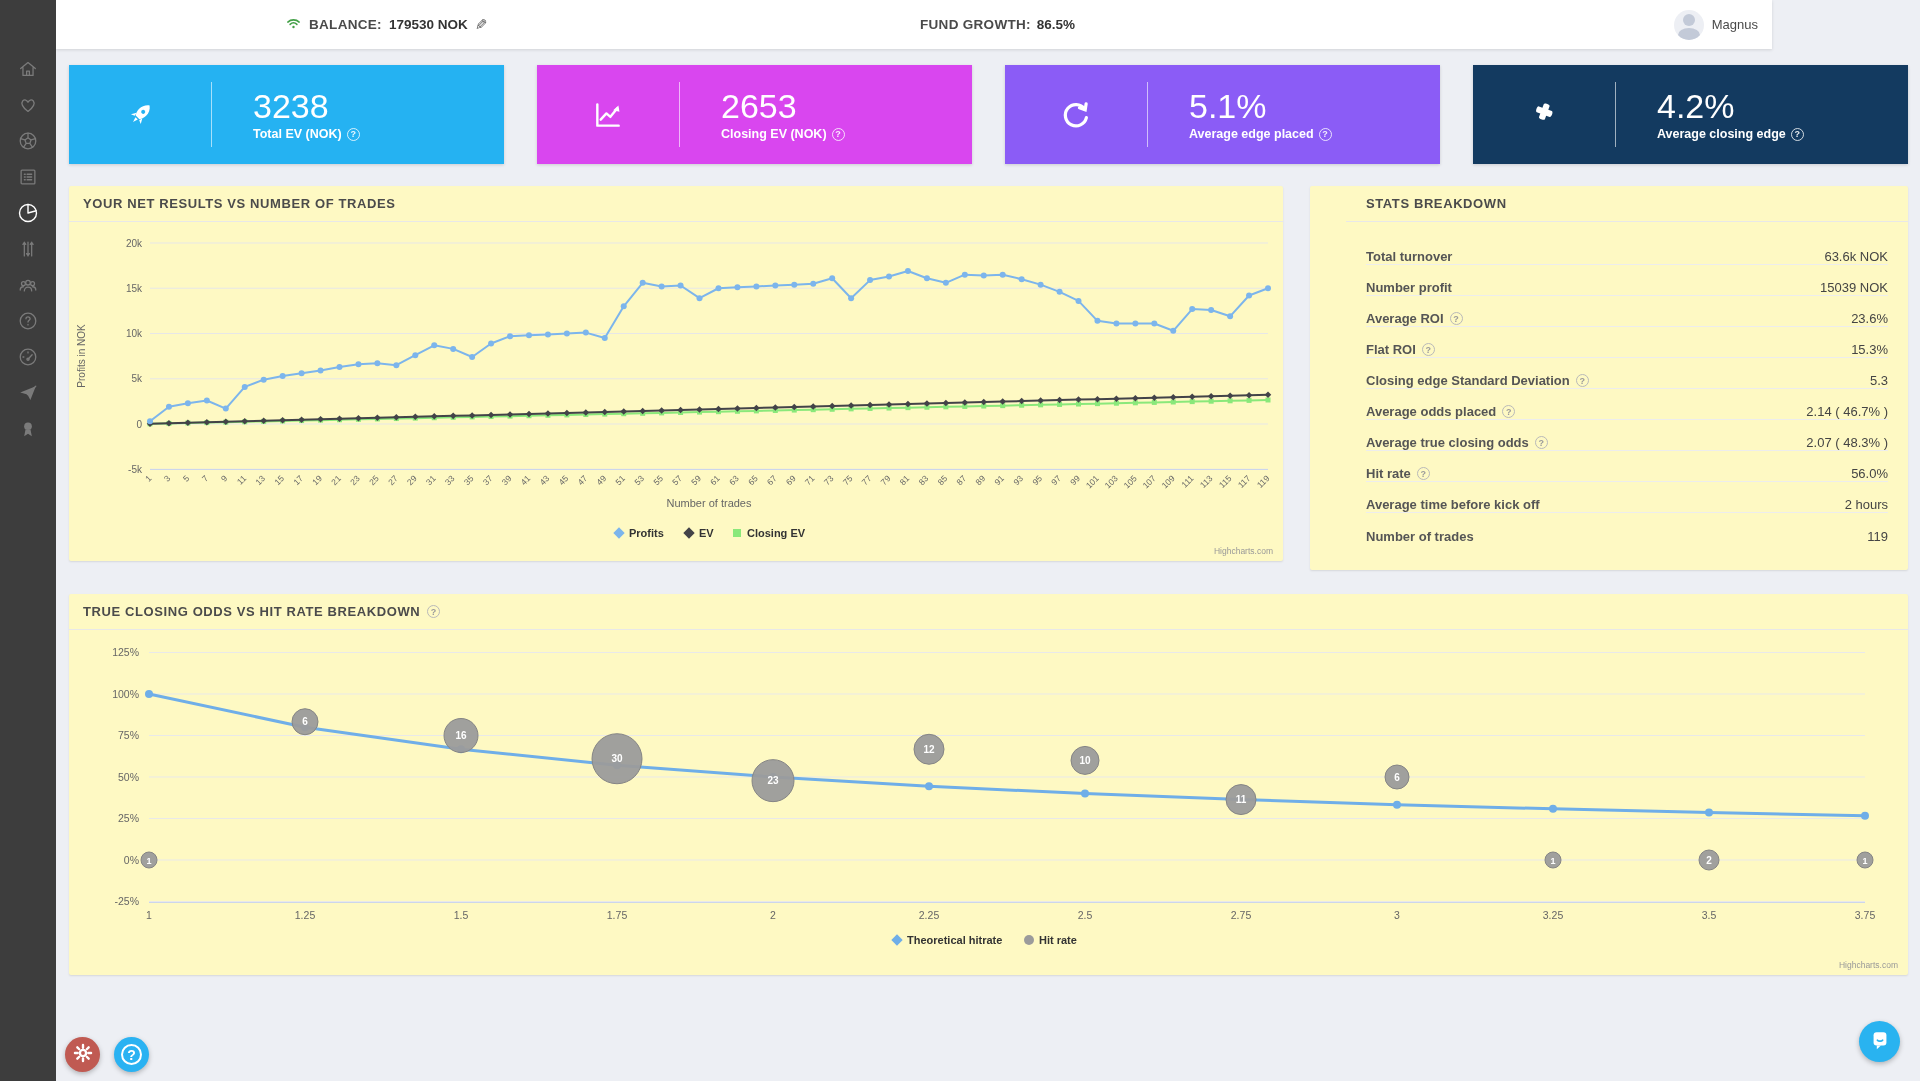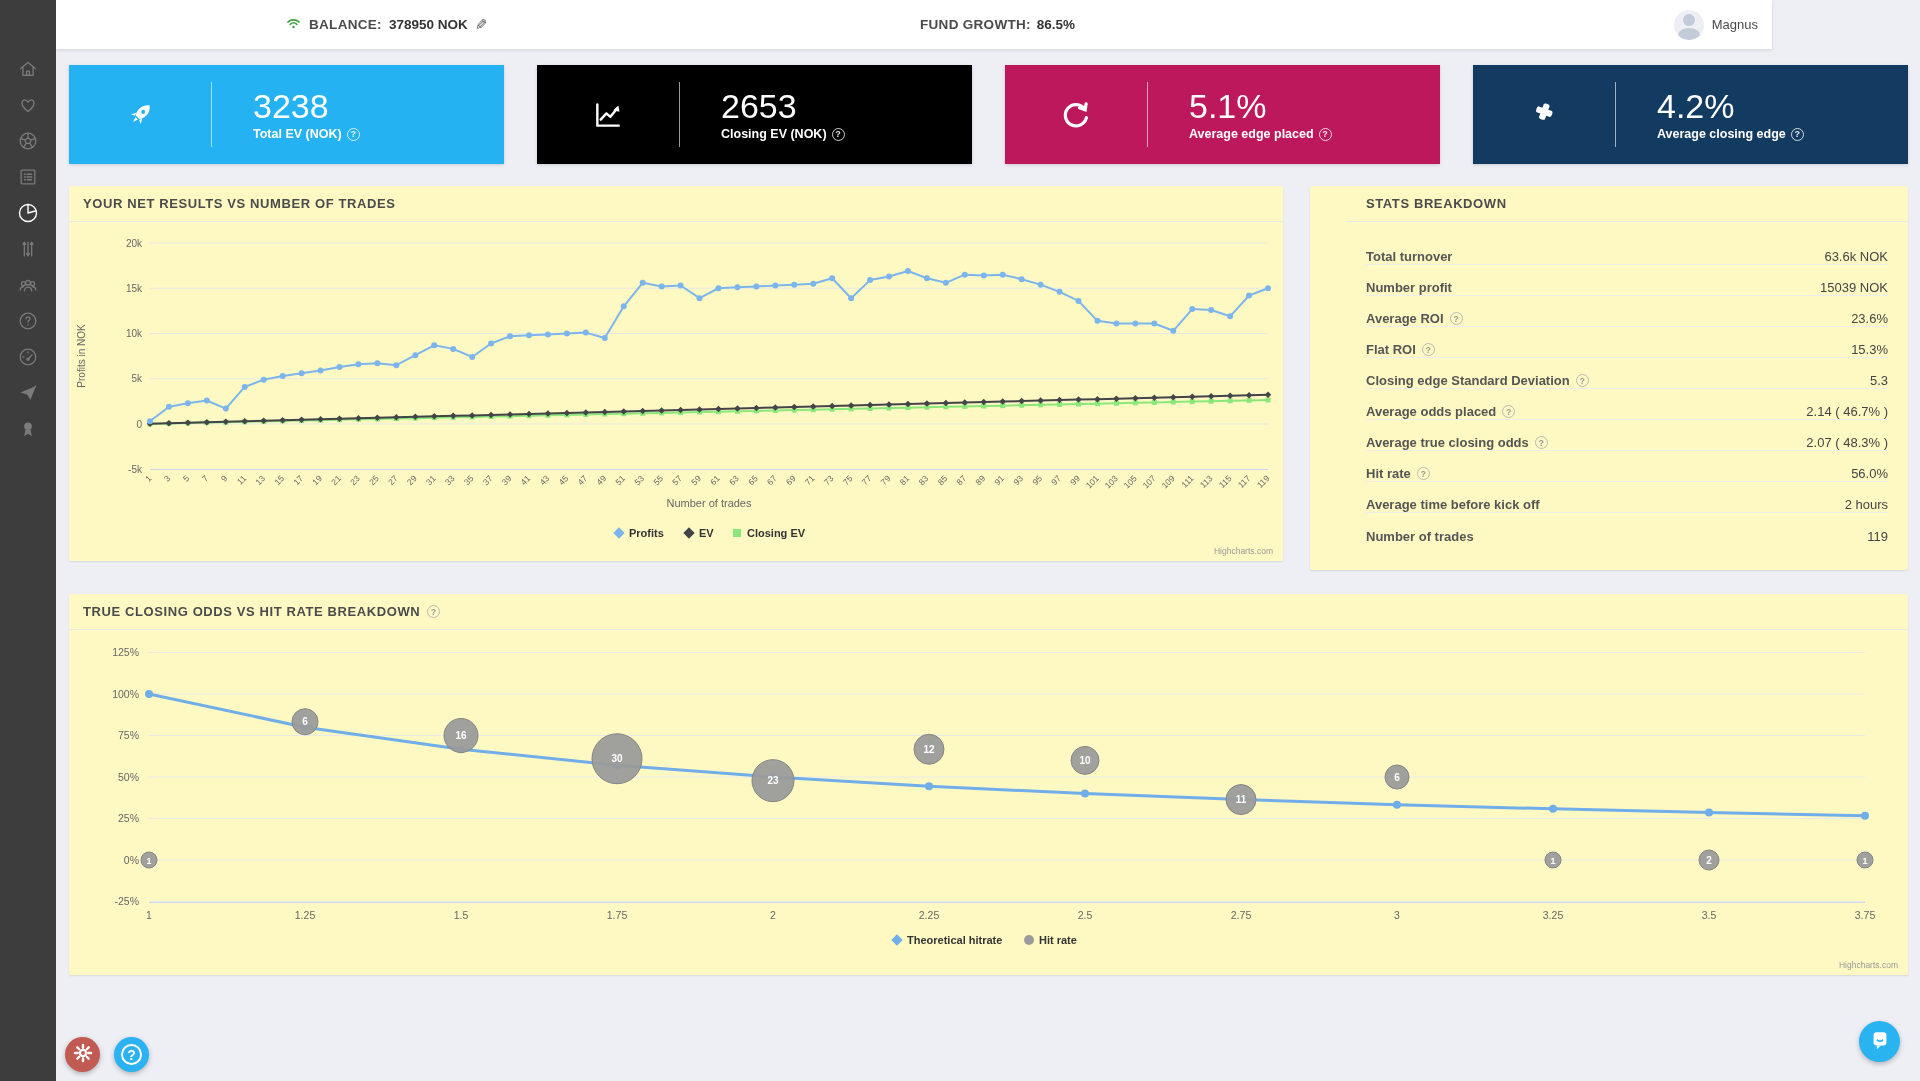--- a/index.html
+++ b/index.html
@@ -156,21 +156,21 @@
   <div class="logo">ts</div>
 
   <div class="topbar">
     <div class="balance">
       <span><svg width="17" height="17" viewBox="0 0 24 24" fill="none" stroke="#43a047" stroke-width="2.2" stroke-linecap="round">
             <path d="M4 10 C8.4 5.8 15.6 5.8 20 10"></path>
             <path d="M7.2 13.2 C10 10.5 14 10.5 16.8 13.2"></path>
             <circle cx="12" cy="17" r="1.7" fill="#43a047" stroke="none"></circle>
           </svg></span>
       <span class="lbl">BALANCE:</span>
-      <span class="val">378950 NOK</span>
+      <span class="val">179530 NOK</span>
       <span class="pencil">✎</span>
     </div>
     <div class="fundgrowth">
       <span class="lbl">FUND GROWTH:</span>
       <span class="val">86.5%</span>
     </div>
     <div class="user">
       <span class="avatar">
           <span class="head"></span>
           <span class="body"></span>
@@ -193,38 +193,38 @@
       </span>
       <span class="divider"></span>
       <div class="cbody">
         <div class="cvalue">3238</div>
         <div class="clabel">
             <span>Total EV (NOK)</span>
             <span class="info"></span>
           </div>
       </div>
     </div>
-    <div class="card" style="background: #000000;">
+    <div class="card" style="background: #d946ef;">
       <span class="cicon">
         <svg width="32" height="32" viewBox="0 0 24 24" fill="none" stroke="#fff" stroke-width="1.8" stroke-linecap="round" stroke-linejoin="round">
             <path d="M4 4 V20 H20"></path>
             <path d="M6.5 15.5 L10.8 10.8 L13.8 13.4 L19 7"></path>
             <path d="M19.8 4.8 L20.6 9.6 L15.9 8.4 Z" fill="#fff" stroke="none"></path>
           </svg>
       </span>
       <span class="divider"></span>
       <div class="cbody">
         <div class="cvalue">2653</div>
         <div class="clabel">
             <span>Closing EV (NOK)</span>
             <span class="info"></span>
           </div>
       </div>
     </div>
-    <div class="card" style="background: #be185d;">
+    <div class="card" style="background: #8b5cf6;">
       <span class="cicon">
         <svg width="32" height="32" viewBox="0 0 24 24" fill="none" stroke="#fff" stroke-width="2.4" stroke-linecap="round">
             <path d="M18.5 7.5 A8 8 0 1 0 19.8 14"></path>
             <path d="M19.6 3.6 L18.9 8.1 L14.6 6.6" fill="none"></path>
           </svg>
       </span>
       <span class="divider"></span>
       <div class="cbody">
         <div class="cvalue">5.1%</div>
         <div class="clabel">

